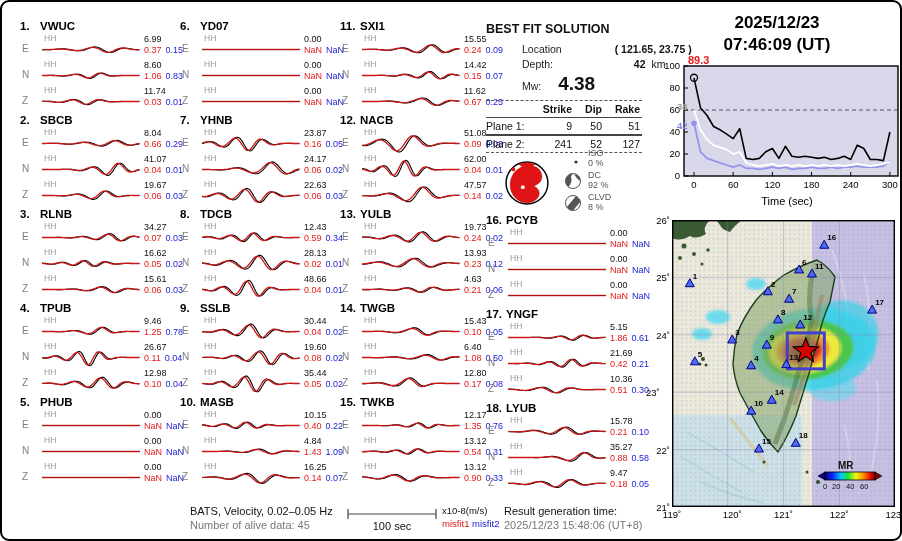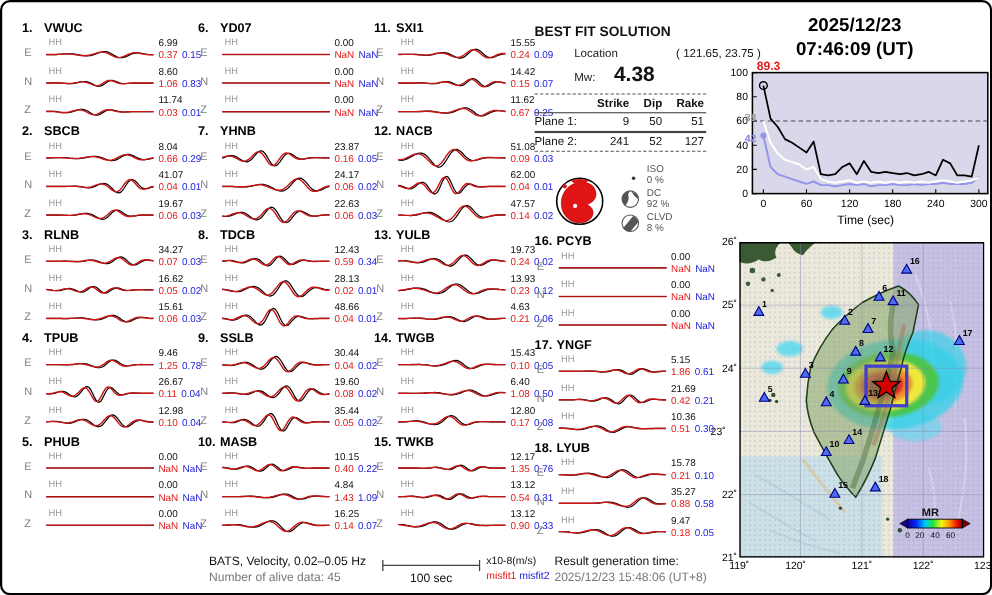--- a/index.html
+++ b/index.html
@@ -15,21 +15,21 @@
   .tsvg{position:absolute;left:22px;top:0;overflow:visible;}
   .nums{position:absolute;left:124px;top:-2px;width:40px;font-size:9px;line-height:11px;white-space:nowrap;}
   .amp{color:#111;}
   .m1{color:#e31a1a;}
   .m2{color:#2121d8;margin-left:4px;}
   
   #solution{left:484px;top:20px;width:164px;font-size:10.5px;color:#111;}
   #sol-title{font-size:12.5px;font-weight:bold;margin-bottom:7px;}
   .srow{margin:3px 0;white-space:nowrap;}
   .slabel{color:#222;padding-left:36px;}
-  .bold{font-weight:normal;padding-left:44px;}
+  .bold{font-weight:bold;padding-left:44px;}
   #mw-val{font-size:19px;font-weight:bold;margin-left:14px;}
   #sdr{width:156px;border-top:1px dashed #555;border-bottom:1px dashed #555;margin-top:5px;font-size:10.5px;}
   .sdr-row{display:grid;grid-template-columns:52px 34px 30px 38px;padding:2px 0;border-bottom:1px solid #444;}
   .sdr-row:last-child{border-bottom:none;}
   .sdr-row span{text-align:right;}
   .sdr-row .rl{text-align:left;}
   .decomp-lab{font-size:9px;color:#555;line-height:10px;}
   
   #hdr{left:652px;top:10px;width:246px;text-align:center;font-weight:bold;font-size:17px;line-height:22px;color:#000;}
   #ylab{left:884px;top:64px;width:120px;transform:rotate(-90deg) translate(-120px,0);transform-origin:0 0;font-size:11px;text-align:center;color:#000;}
@@ -746,20 +746,23 @@
             <div><span class="m1">0.18</span><span class="m2">0.05</span></div>
           </div>
         </div>
       </div>
     </div>
 
   <div id="solution" class="abs">
     <div id="sol-title">BEST FIT SOLUTION</div>
     <div class="srow"><span class="slabel">Location</span>
       <span class="bold" style="margin-left:6px;">( 121.65,  23.75 )</span></div>
+    <div class="srow"><span class="slabel">Depth:</span>
+      <span class="bold" style="margin-left:34px;">42</span>
+      <span style="margin-left:3px;">km</span></div>
     <div class="srow"><span class="slabel">Mw:</span>
       <span id="mw-val">4.38</span></div>
     <div id="sdr">
       <div class="sdr-row" style="border-bottom:1px solid #444;font-weight:bold;">
         <span class="rl"></span>
         <span>Strike</span>
         <span>Dip</span>
         <span>Rake</span>
       </div>
       <div class="sdr-row">
@@ -1011,21 +1014,21 @@
     <rect x="0.7" y="0.7" width="221.6" height="285.6" fill="none" stroke="#000" stroke-width="1.4"></rect>
   </svg>
   <div id="map-labels">
       <div class="maplab" style="left: 644px; top: 213px; width: 24px; text-align: right;">26˚</div>
       <div class="maplab" style="left: 644px; top: 270.4px; width: 24px; text-align: right;">25˚</div>
       <div class="maplab" style="left: 644px; top: 327.8px; width: 24px; text-align: right;">24˚</div>
       <div class="maplab" style="left: 644px; top: 385.2px; width: 24px; ">23˚</div>
       <div class="maplab" style="left: 644px; top: 442.6px; width: 24px; text-align: right;">22˚</div>
       <div class="maplab" style="left: 644px; top: 500px; width: 24px; text-align: right;">21˚</div>
       <div class="maplab" style="left: 656px; top: 507px; width: 28px; text-align: center;">119˚</div>
-      <div class="maplab" style="left: 711.75px; top: 507px; width: 28px; text-align: left;">120˚</div>
+      <div class="maplab" style="left: 711.75px; top: 507px; width: 28px; text-align: right;">120˚</div>
       <div class="maplab" style="left: 767.5px; top: 507px; width: 28px; text-align: center;">121˚</div>
       <div class="maplab" style="left: 823.25px; top: 507px; width: 28px; text-align: center;">122˚</div>
       <div class="maplab" style="left: 879px; top: 507px; width: 28px; text-align: center;">123˚</div>
     </div>
 
   <div id="footer">
     <div style="left:188px;top:503px;color:#111;">BATS, Velocity, 0.02–0.05 Hz</div>
     <div style="left:188px;top:517px;" class="gray">Number of alive data: 45</div>
     <svg class="abs" style="left:345px;top:506px;" width="90" height="12">
       <line x1="1" y1="6" x2="89" y2="6" stroke="#444" stroke-width="1.2"></line>

